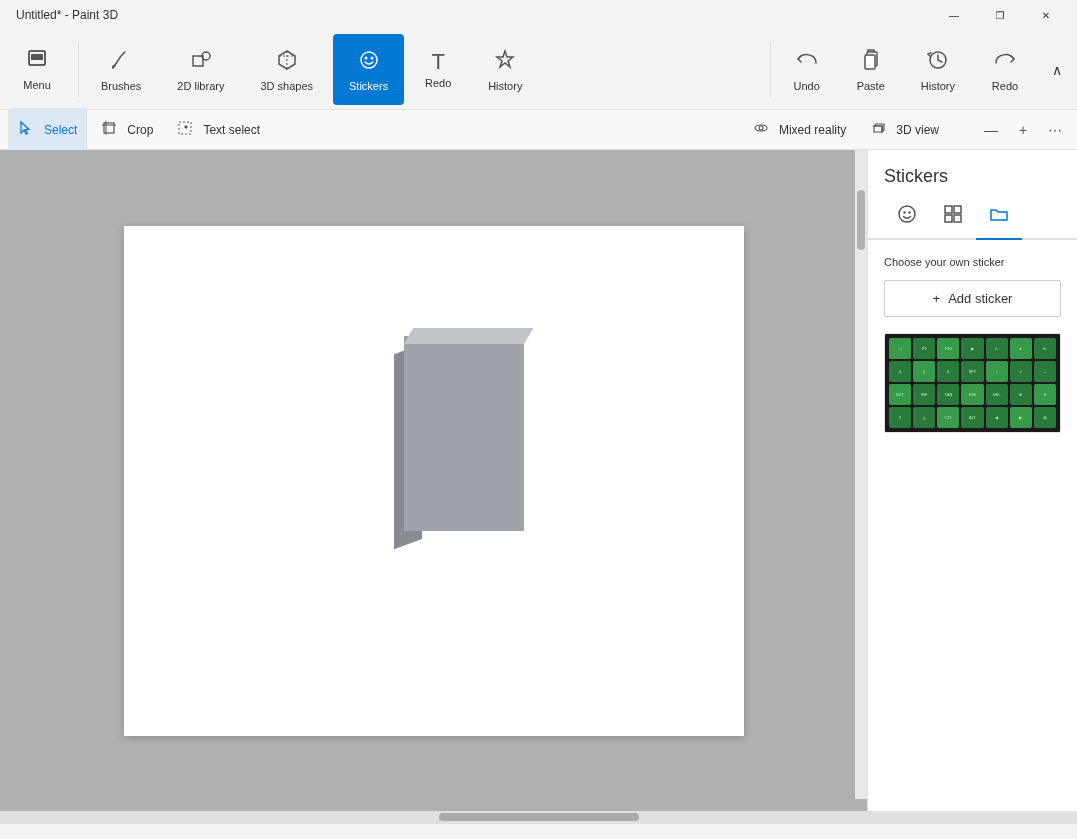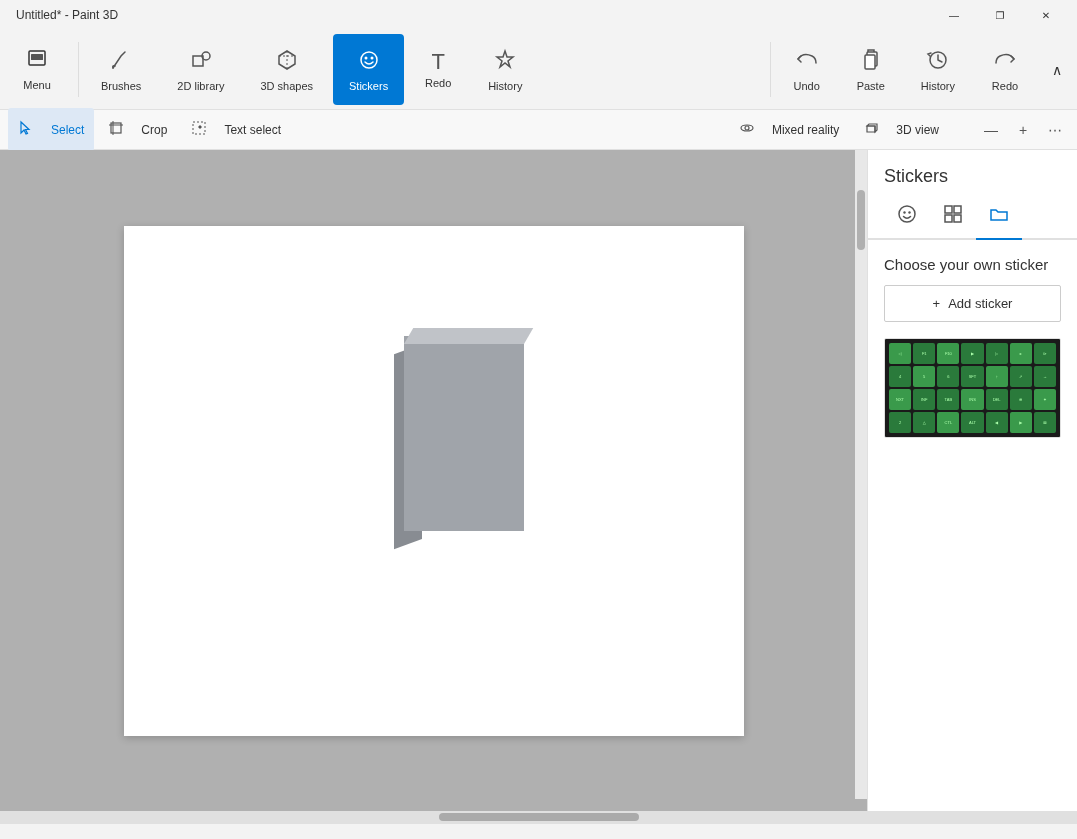--- a/index.html
+++ b/index.html
@@ -44,21 +44,21 @@
     #subtoolbar {
       height: 40px;
       background: #f8f8f8;
       border-bottom: 1px solid #e0e0e0;
       display: flex;
       align-items: center;
       padding: 0 8px;
       gap: 4px;
     }
     .sub-item {
-      display: flex; align-items: center; gap: 17px;
+      display: flex; align-items: center; gap: 10px;
       padding: 12px 10px; cursor: pointer; font-size: 12px; color: #333;
       border-radius: 3px;
     }
     .sub-item.active { background: #dde8f5; color: #0078d4; }
     .sub-btn {
       width: 28px; height: 28px; display: flex; align-items: center; justify-content: center;
       cursor: pointer; border-radius: 3px; font-size: 14px; color: #555;
     }
 
     
@@ -108,21 +108,21 @@
     #panel-tabs {
       display: flex; border-bottom: 2px solid #e0e0e0;
       padding: 0 16px;
     }
     .panel-tab {
       padding: 8px 12px; cursor: pointer; font-size: 18px; color: #555;
       border-bottom: 2px solid transparent; margin-bottom: -2px;
     }
     .panel-tab.active { border-bottom: 2px solid #0078d4; color: #0078d4; }
     #panel-content { padding: 16px; flex: 1; }
-    .panel-label { font-size: 15px; color: #333; margin-bottom: 12px; }
+    .panel-label { font-size: 11px; color: #333; margin-bottom: 12px; }
     .add-sticker-btn {
       width: 100%; padding: 10px; border: 1px solid #ccc; background: white;
       cursor: pointer; display: flex; align-items: center; justify-content: center;
       gap: 8px; font-size: 13px; color: #333; border-radius: 2px;
     }
     .sticker-gallery { margin-top: 16px; display: flex; flex-wrap: wrap; gap: 8px; }
     .sticker-item {
       width: 180px; height: 100px; border: 1px solid #e0e0e0; cursor: pointer;
       overflow: hidden; border-radius: 2px;
     }

